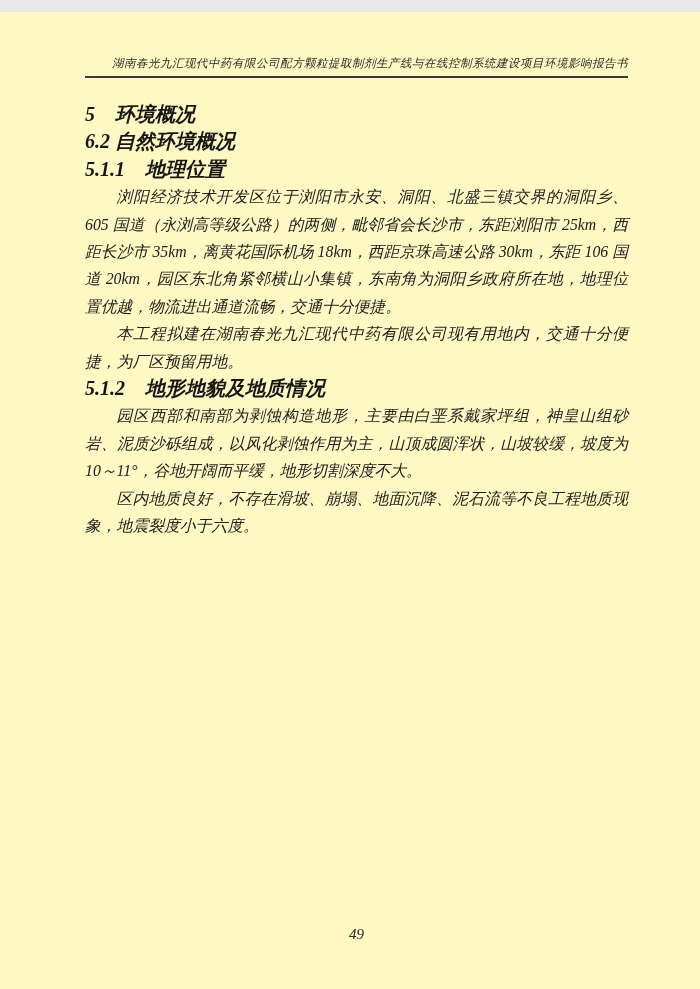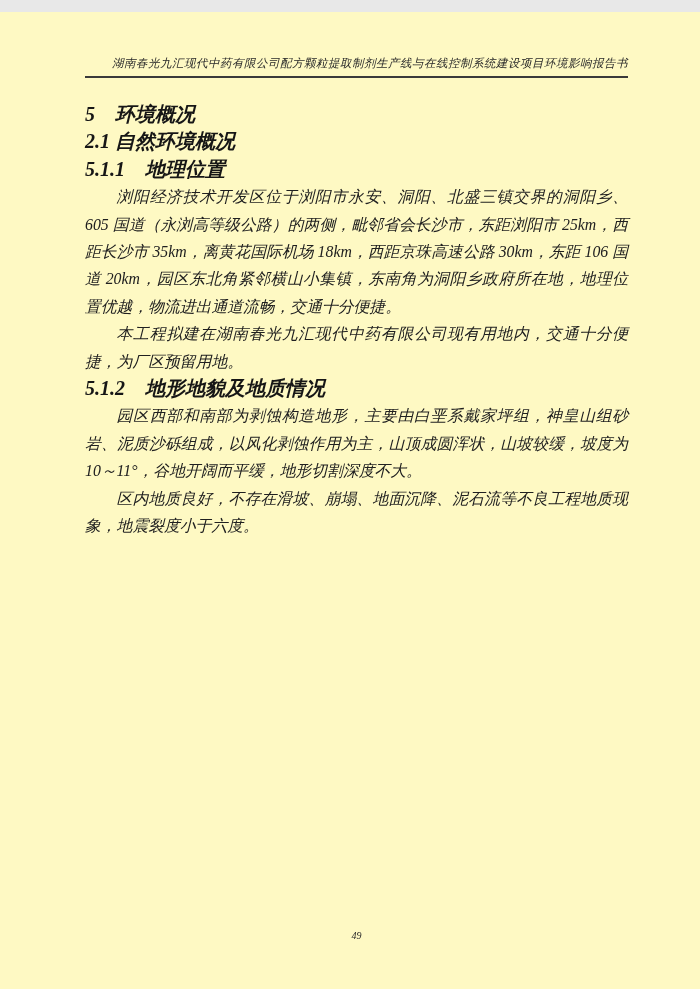--- a/index.html
+++ b/index.html
@@ -59,36 +59,36 @@
   }
   
   .page-footer {
     position: absolute;
     left: 85px;
     width: 543px;
     top: 913px;
     text-align: center;
   }
   .page-number {
-    font-size: 10px;
+    font-size: 15px;
     color: #2a2a2a;
   }
 </style>
 </head>
 <body>
 
 <div class="page">
 
   <div class="page-header">
     <div class="running-header">湖南春光九汇现代中药有限公司配方颗粒提取制剂生产线与在线控制系统建设项目环境影响报告书</div>
   </div>
 
   <div class="content">
     <h1>5　环境概况</h1>
-    <h2>2.1 自然环境概况</h2>
+    <h2>6.2 自然环境概况</h2>
     <h3>5.1.1　地理位置</h3>
     <p>浏阳经济技术开发区位于浏阳市永安、洞阳、北盛三镇交界的洞阳乡、605 国道（永浏高等级公路）的两侧，毗邻省会长沙市，东距浏阳市 25km，西距长沙市 35km，离黄花国际机场 18km，西距京珠高速公路 30km，东距 106 国道 20km，园区东北角紧邻横山小集镇，东南角为洞阳乡政府所在地，地理位置优越，物流进出通道流畅，交通十分便捷。</p>
     <p>本工程拟建在湖南春光九汇现代中药有限公司现有用地内，交通十分便捷，为厂区预留用地。</p>
     <h3>5.1.2　地形地貌及地质情况</h3>
     <p>园区西部和南部为剥蚀构造地形，主要由白垩系戴家坪组，神皇山组砂岩、泥质沙砾组成，以风化剥蚀作用为主，山顶成圆浑状，山坡较缓，坡度为 10～11°，谷地开阔而平缓，地形切割深度不大。</p>
     <p>区内地质良好，不存在滑坡、崩塌、地面沉降、泥石流等不良工程地质现象，地震裂度小于六度。</p>
   </div>
 
   <div class="page-footer">
     <span class="page-number">49</span>

